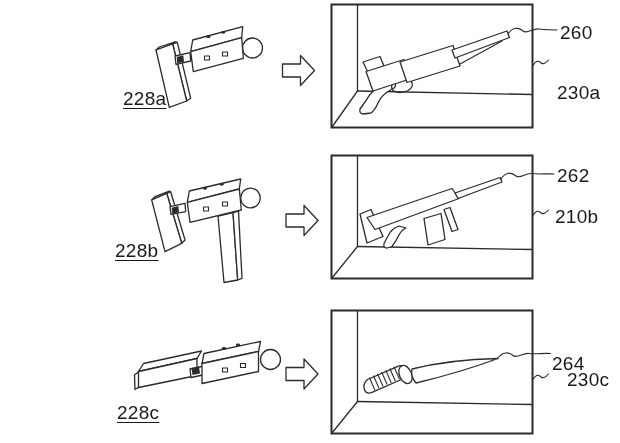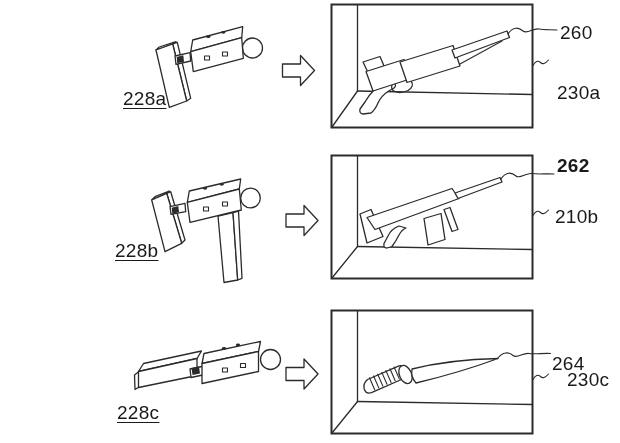--- a/index.html
+++ b/index.html
@@ -145,20 +145,20 @@
       <path class="s thin" d="M533,379.5 q3.5,-6.5 7.5,-3 q3,3.2 8,-2.5"></path>
     </g>
   </svg>
 
 
   <div class="lbl und" style="left:115px;top:89px;margin-left:8px;">228a</div>
   <div class="lbl" style="left:560px;top:23px;">260</div>
   <div class="lbl" style="left:557px;top:68px;margin-top:15px;">230a</div>
 
   <div class="lbl und" style="left:115px;top:241px;">228b</div>
-  <div class="lbl" style="left:557px;top:156px;font-weight:bold;">262</div>
+  <div class="lbl" style="left:557px;top:166px;">262</div>
   <div class="lbl" style="left:555px;top:207px;">210b</div>
 
   <div class="lbl und" style="left:117px;top:403px;">228c</div>
   <div class="lbl" style="left:552px;top:354px;">264</div>
   <div class="lbl" style="left:555px;top:370px;margin-left:12px;">230c</div>
 
 </div>
 
 </body></html>

